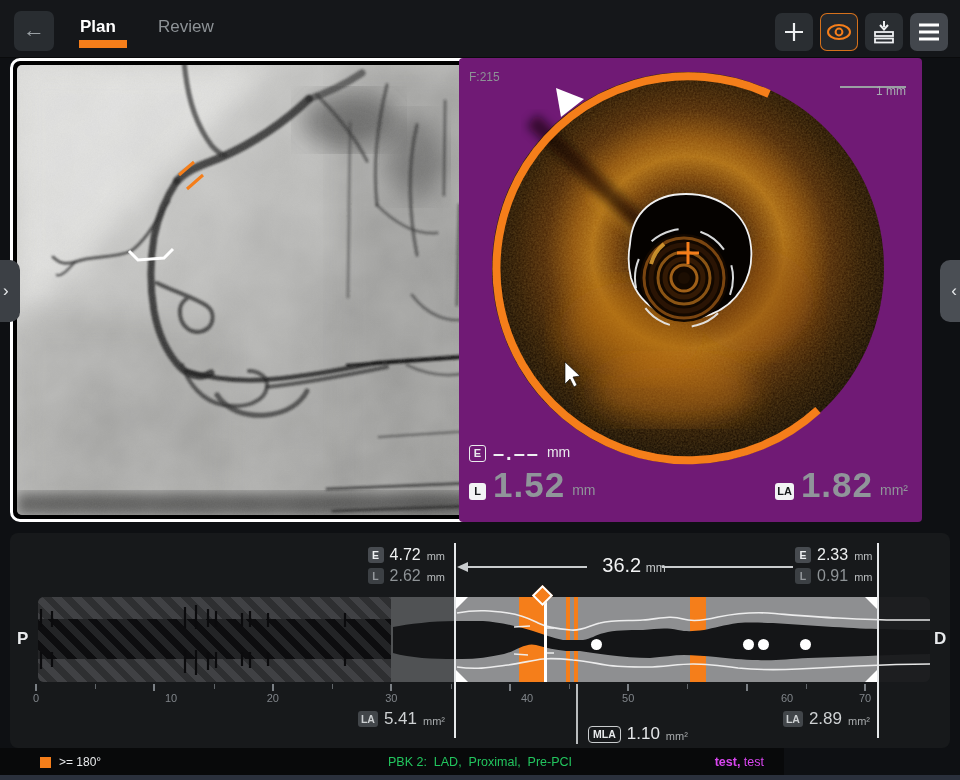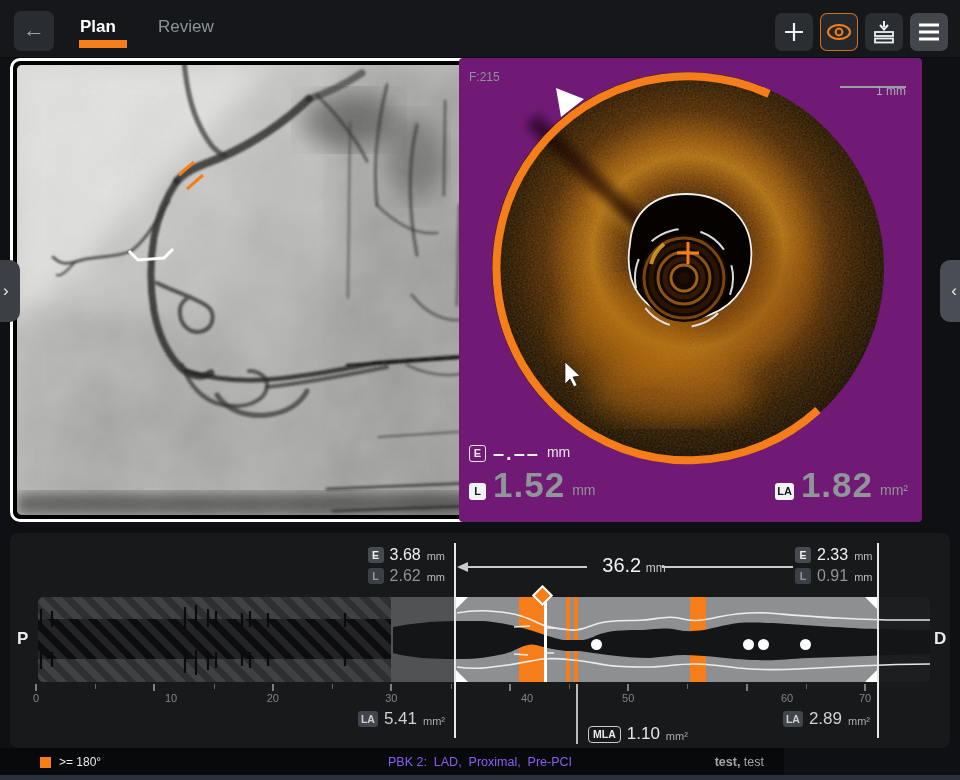--- a/index.html
+++ b/index.html
@@ -96,22 +96,22 @@
   .area-unit { font-size:11px; color:#a9acae; padding-top:4px; }
   #la-prox { right:505px; } #la-dist { right:80px; }
   #mla-row { left:578px; top:191px; }
   #mla-row .area-val { color:#e4e6e8; }
 
   
   #statusbar { left:0; top:748px; width:784px; height:27px; background:#08090a; }
   #legend { left:40px; top:7px; display:flex; align-items:center; gap:8px; }
   #legend-swatch { width:11px; height:11px; background:#f57e1a; }
   #legend-text { font-size:12px; color:#e8eaec; }
-  #pullback-label { left:0; top:7px; width:960px; text-align:center; font-size:12.5px; color:#8b5cf6; white-space:pre; }
-  #patient-label { right:20px; top:7px; font-size:12.5px; color:#a3a3a3; }
+  #pullback-label { left:0; top:7px; width:960px; text-align:center; font-size:12.5px; color:#22c55e; white-space:pre; }
+  #patient-label { right:20px; top:7px; font-size:12.5px; color:#d946ef; }
   #patient-label .b { font-weight:bold; }
   #bottom-strip { left:0; top:775px; width:960px; height:5px; background:#2a303c; }
 
   
   .edge-handle { top:260px; width:20px; height:62px; background:#3c4045; color:#e8eaec;
      font-size:17px; display:flex; align-items:center; z-index:50; }
   #handle-left { left:0; border-radius:0 10px 10px 0; justify-content:flex-start; padding-left:3px; }
   #handle-right { left:940px; border-radius:10px 0 0 10px; justify-content:flex-end; padding-right:3px; background:#4a4e54; }
 </style>
 </head>
@@ -285,21 +285,21 @@
       <span class="big-val">1.82</span>
       <span class="big-unit">mm²</span>
     </div>
   </div>
 
   <div id="bottom-panel" class="abs">
 
     <div id="pref-block" class="abs">
       <div class="ref-row">
         <span class="badge-dark">E</span>
-        <span class="ref-val">3.68</span>
+        <span class="ref-val">4.72</span>
         <span class="ref-unit">mm</span>
       </div>
       <div class="ref-row">
         <span class="badge-dark dim">L</span>
         <span class="ref-val dim">2.62</span>
         <span class="ref-unit">mm</span>
       </div>
     </div>
 
     <div id="vline-left" class="abs span-vline" style="left: 444.242px;"></div>

